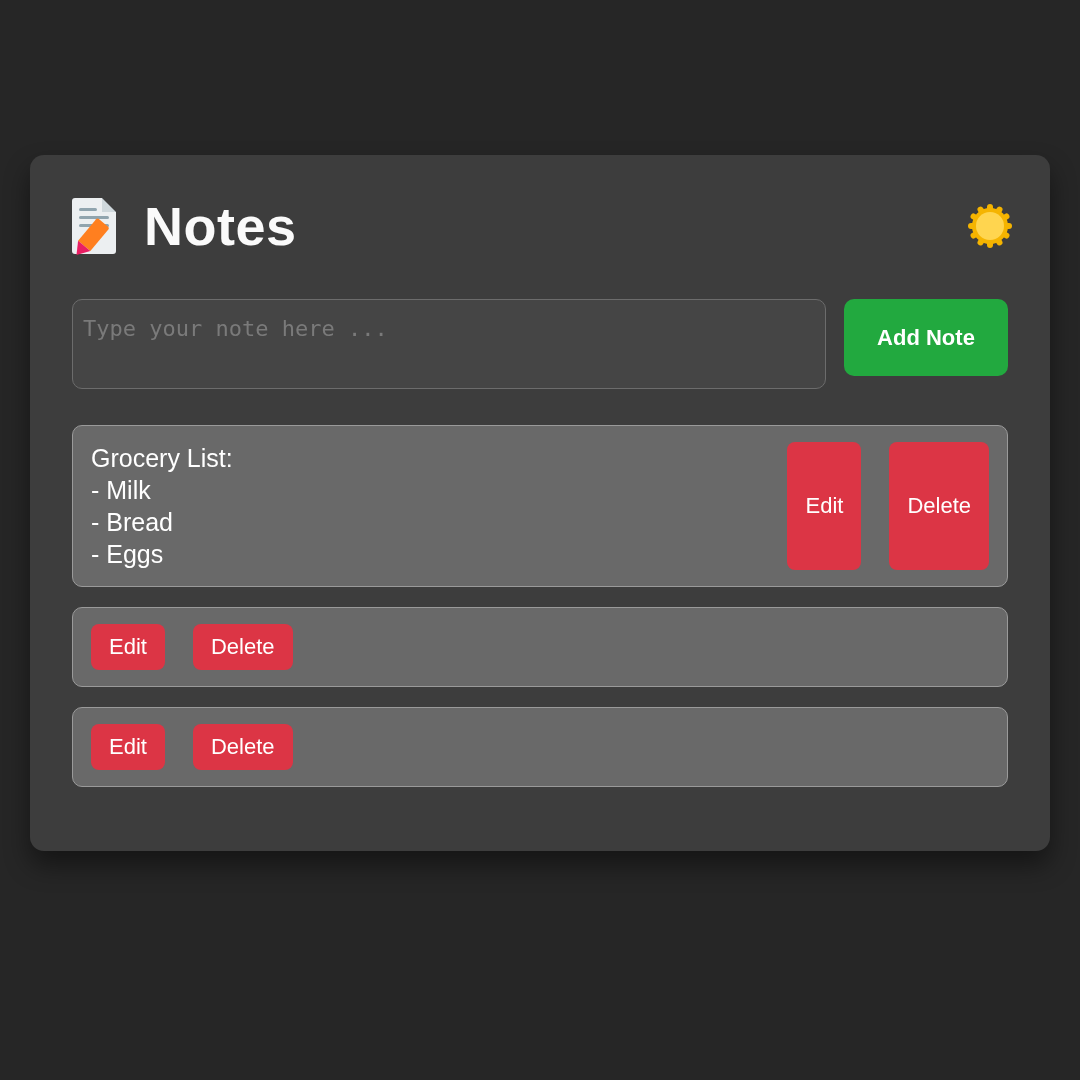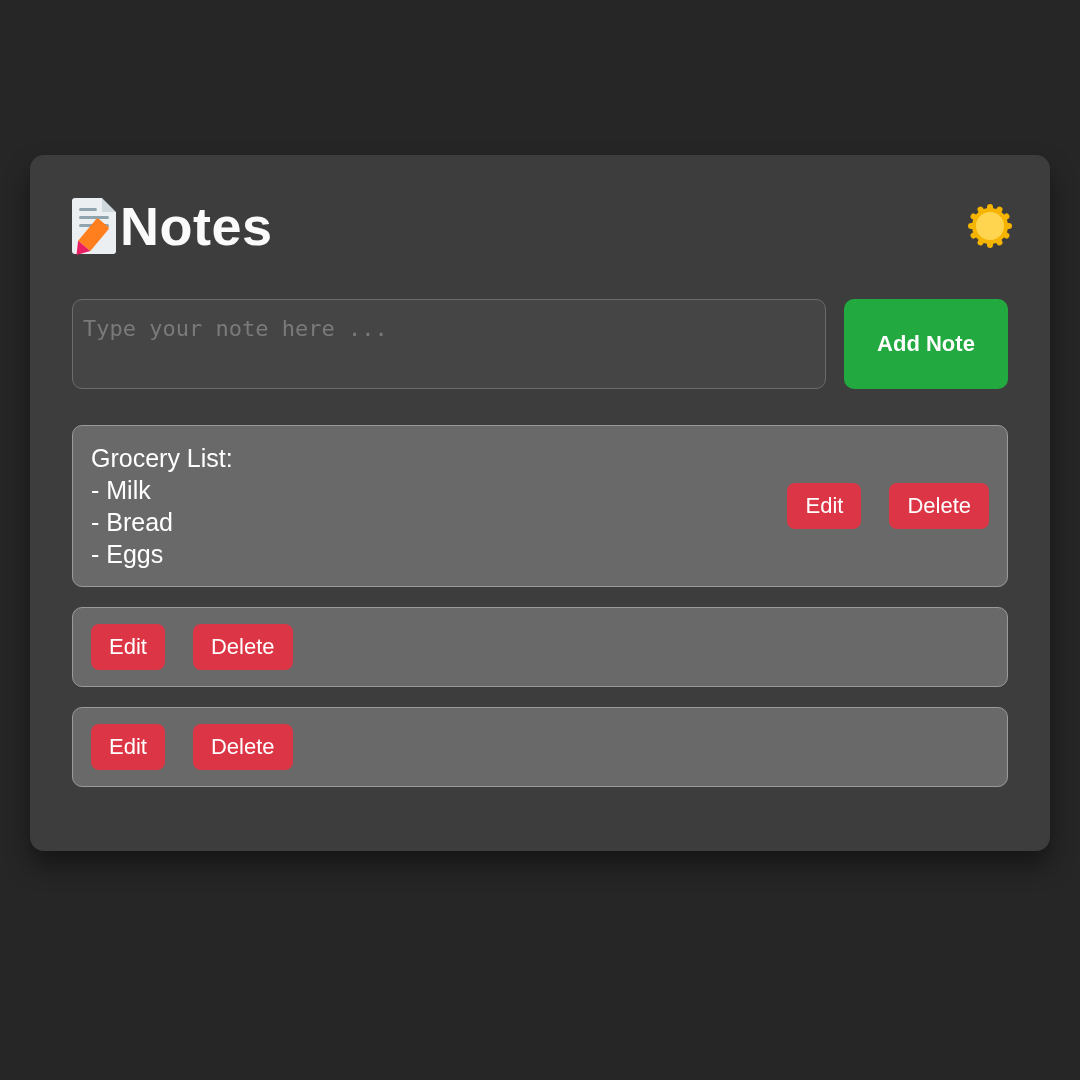--- a/index.html
+++ b/index.html
@@ -23,20 +23,21 @@
   }
   .header {
     display: flex;
     align-items: center;
     justify-content: space-between;
     margin-bottom: 42px;
   }
   .title-wrap {
     display: flex;
     align-items: center;
+    gap: 24px;
   }
   .title {
     font-size: 54px;
     font-weight: 700;
     color: #fafafa;
     letter-spacing: 0.5px;
   }
   .note-icon {
     width: 48px;
     height: 56px;
@@ -123,37 +124,36 @@
     border: 1px solid #6c6c6c;
     padding: 16px 10px;
     font-size: 22px;
     color: #fefefe;
     resize: none;
     outline: none;
   }
   .note-input::placeholder { color: #7a7a7a; }
   .add-btn {
     width: 164px;
-    height: 90px;
+    height: 77px;
     border: none;
     border-radius: 10px;
     background: #22a93f;
     color: #fff;
     font-size: 22px;
     font-weight: 600;
     cursor: pointer;
   }
 
   .note-card {
     background: #696969;
     border: 1px solid #9a9a9a;
     border-radius: 10px;
     padding: 16px 18px;
     display: flex;
-    align-items: center;
     justify-content: space-between;
     gap: 16px;
     margin-bottom: 20px;
   }
   .note-text {
     font-size: 25px;
     line-height: 1.28;
     white-space: pre;
     color: #ffffff;
     font-weight: 400;

